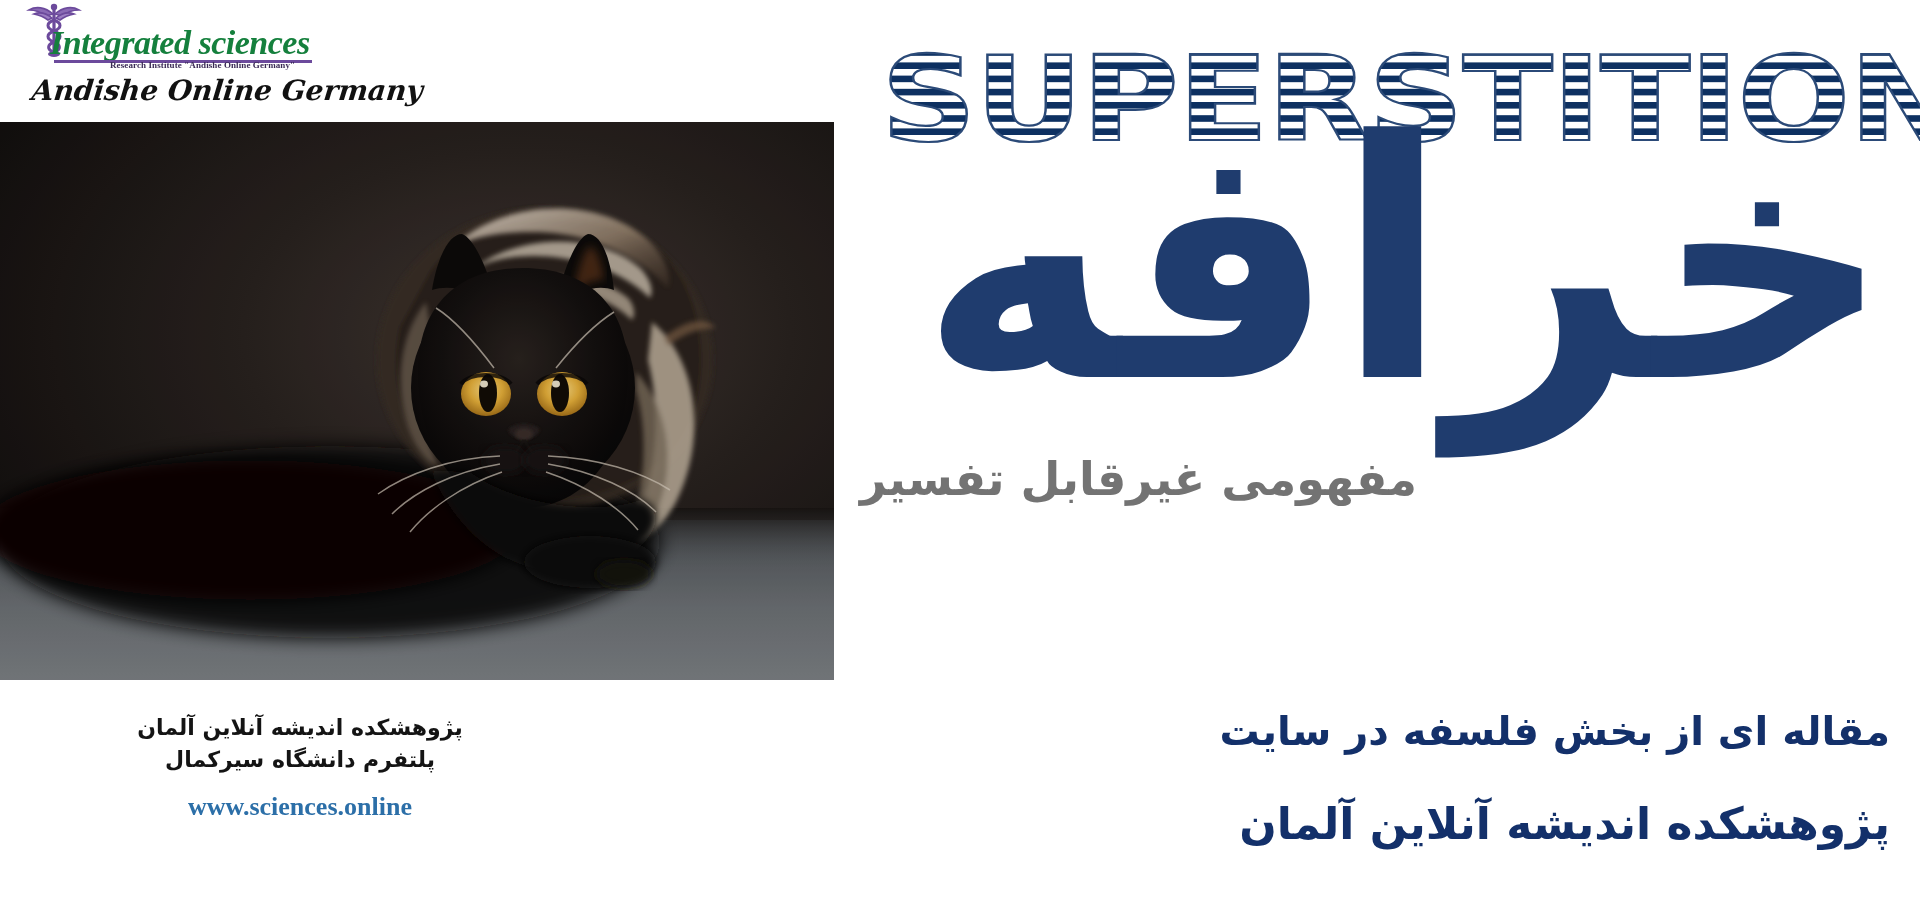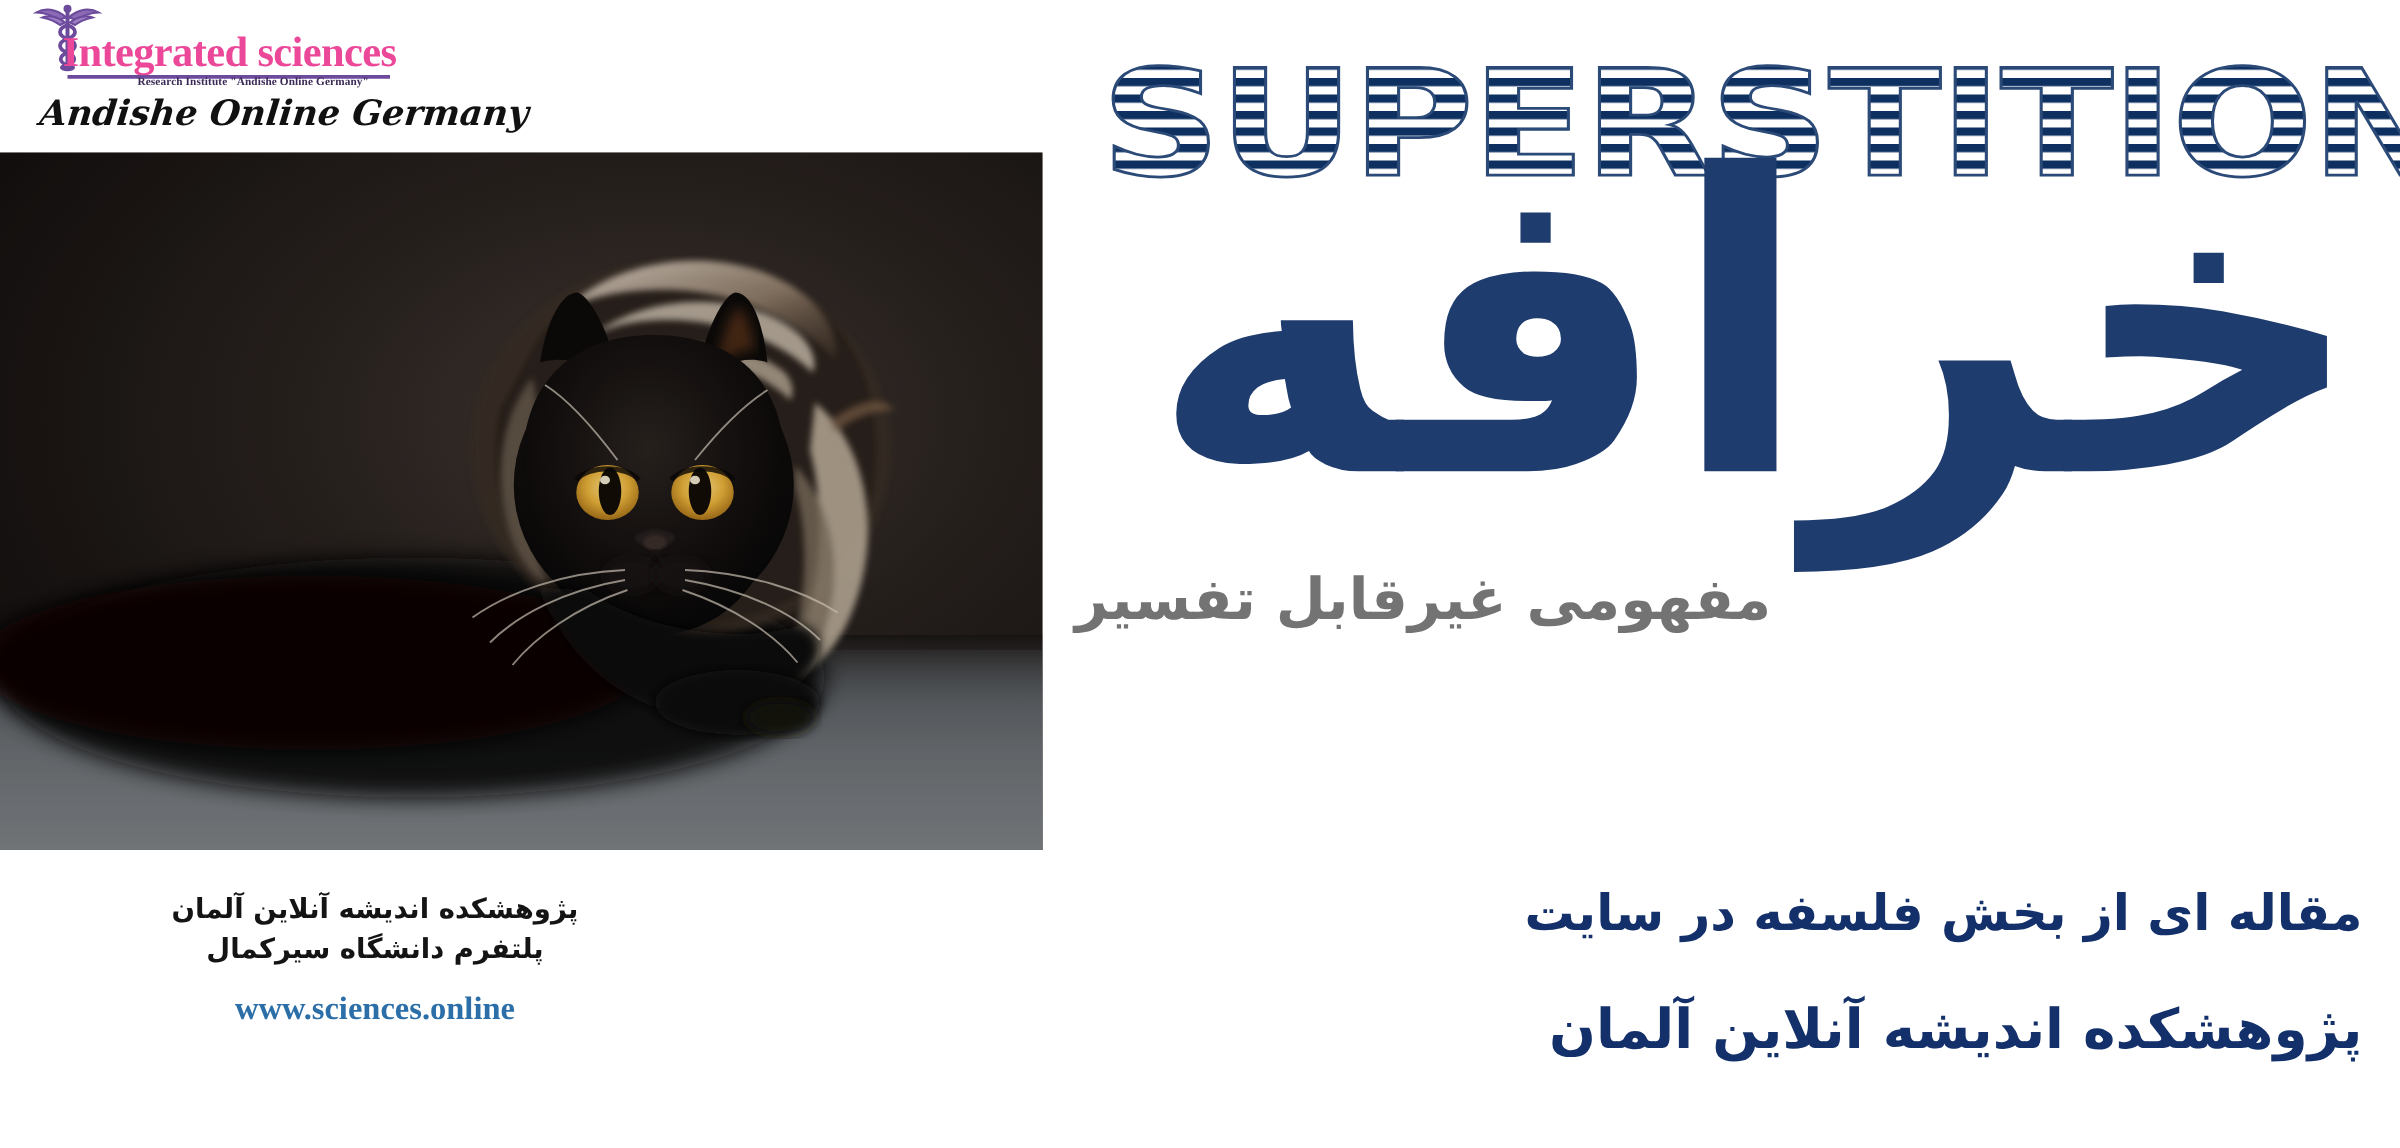--- a/index.html
+++ b/index.html
@@ -30,23 +30,24 @@
     width: 56px;
     height: 56px;
   }
   #brand-main {
     position: absolute;
     left: 32px;
     top: 22px;
     font-family: "Liberation Serif", "DejaVu Serif", serif;
     font-size: 34px;
     font-weight: 700;
-    color: #ec4899;
+    color: #15803d;
     letter-spacing: -0.5px;
     white-space: nowrap;
+    font-style: italic;
   }
   #brand-rule {
     position: absolute;
     left: 36px;
     top: 58px;
     width: 258px;
     height: 3px;
     background: #6c4a9c;
   }
   #brand-sub {

